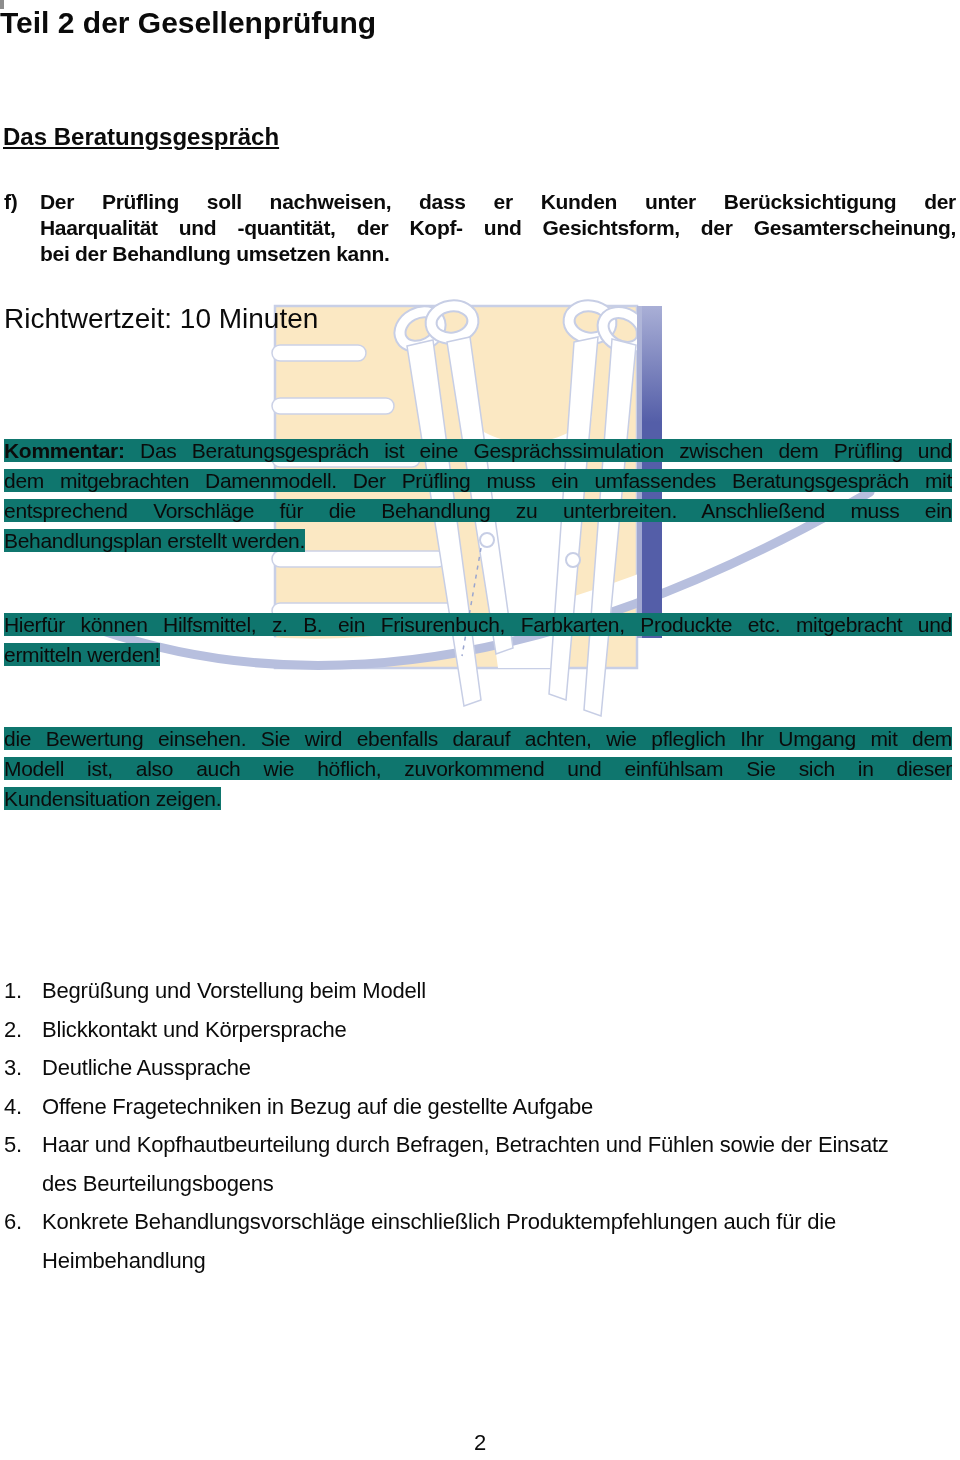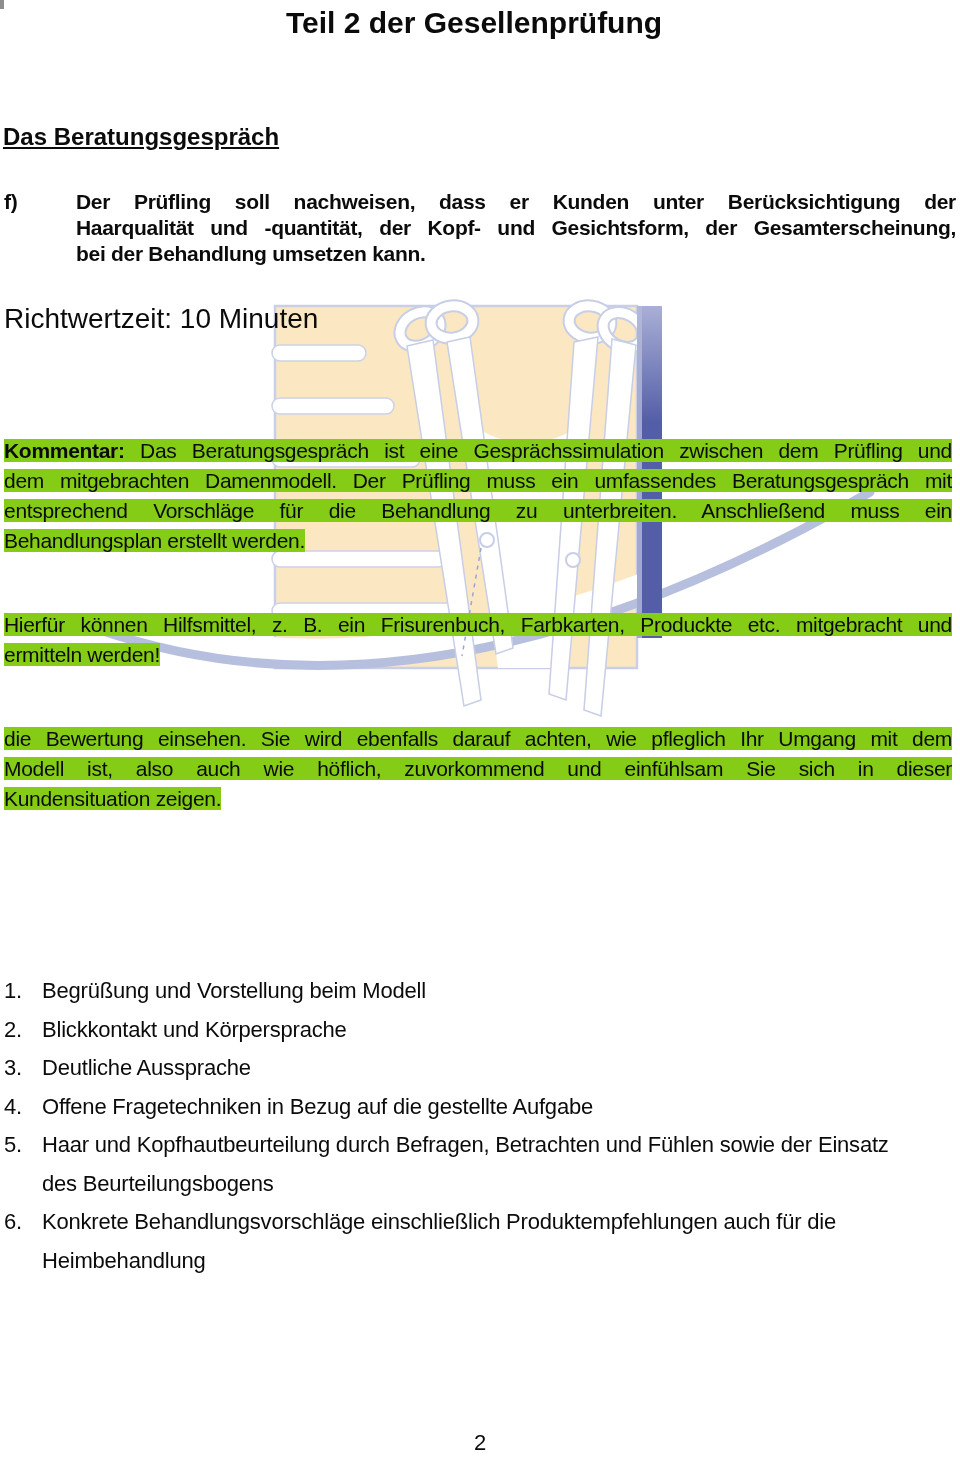--- a/index.html
+++ b/index.html
@@ -1,42 +1,42 @@
 <!DOCTYPE html>
 <html><head>
 <meta charset="utf-8">
 <style>
   html,body{margin:0;padding:0;background:#ffffff;}
   body{font-family:"Liberation Sans", sans-serif; color:#0b0b0b;}
   #page{position:relative;width:960px;height:1460px;background:#ffffff;overflow:hidden;}
 
   .abs{position:absolute;z-index:2;}
-  #title{top:2px;left:0;right:12px;text-align:center;font-size:30px;font-weight:bold;line-height:42px;}
+  #title{top:2px;left:0;right:12px;text-align:left;font-size:30px;font-weight:bold;line-height:42px;}
   #h2{top:122px;left:3px;font-size:24px;font-weight:bold;line-height:30px;text-decoration:underline;}
   #fblock{top:189px;left:4px;right:4px;display:flex;font-weight:bold;font-size:21px;letter-spacing:-0.3px;}
   #flabel{width:36px;flex:0 0 36px;line-height:26px;}
-  #flines{flex:1;min-width:0;margin-left:36px;}
+  #flines{flex:1;min-width:0;}
   #fblock .tl{line-height:26px;height:26px;}
   #richtwert{top:304px;left:4px;font-size:28px;line-height:30px;}
   #kommentar{top:436px;left:4px;right:8px;}
   #hilfsmittel{top:610px;left:4px;right:8px;}
   #hinweis{top:724px;left:4px;right:8px;}
   .para{font-size:21px;letter-spacing:-0.3px;}
   .para .tl{line-height:30px;height:30px;}
   #bewheading{top:937px;left:3px;font-size:24px;font-weight:bold;line-height:32px;}
   #kriterien{top:972px;left:4px;right:4px;font-size:22px;letter-spacing:-0.2px;}
   #kriterien .li{display:flex;}
   #kriterien .num{flex:0 0 38px;width:38px;line-height:38.5px;}
   #kriterien .itxt{flex:1;min-width:0;}
   #kriterien .itxt div{line-height:38.5px;height:38.5px;white-space:nowrap;overflow:hidden;}
   #pagenum{top:1428px;left:0;right:0;text-align:center;font-size:22px;line-height:30px;}
 
   .tl{overflow:hidden;white-space:nowrap;}
   .tl.j{text-align:justify;text-align-last:justify;white-space:normal;}
-  .stripped .tl span{background:#84cc16;}
+  .stripped .tl span{background:#0f766e;}
   .b{font-weight:bold;}
 
   #watermark{position:absolute;left:55px;top:296px;width:820px;height:444px;z-index:1;}
   #corner-artifact{position:absolute;left:0;top:0;width:4px;height:9px;background:#8d8d8d;z-index:3;}
 </style>
 </head>
 <body>
 
 <div id="page">
 

